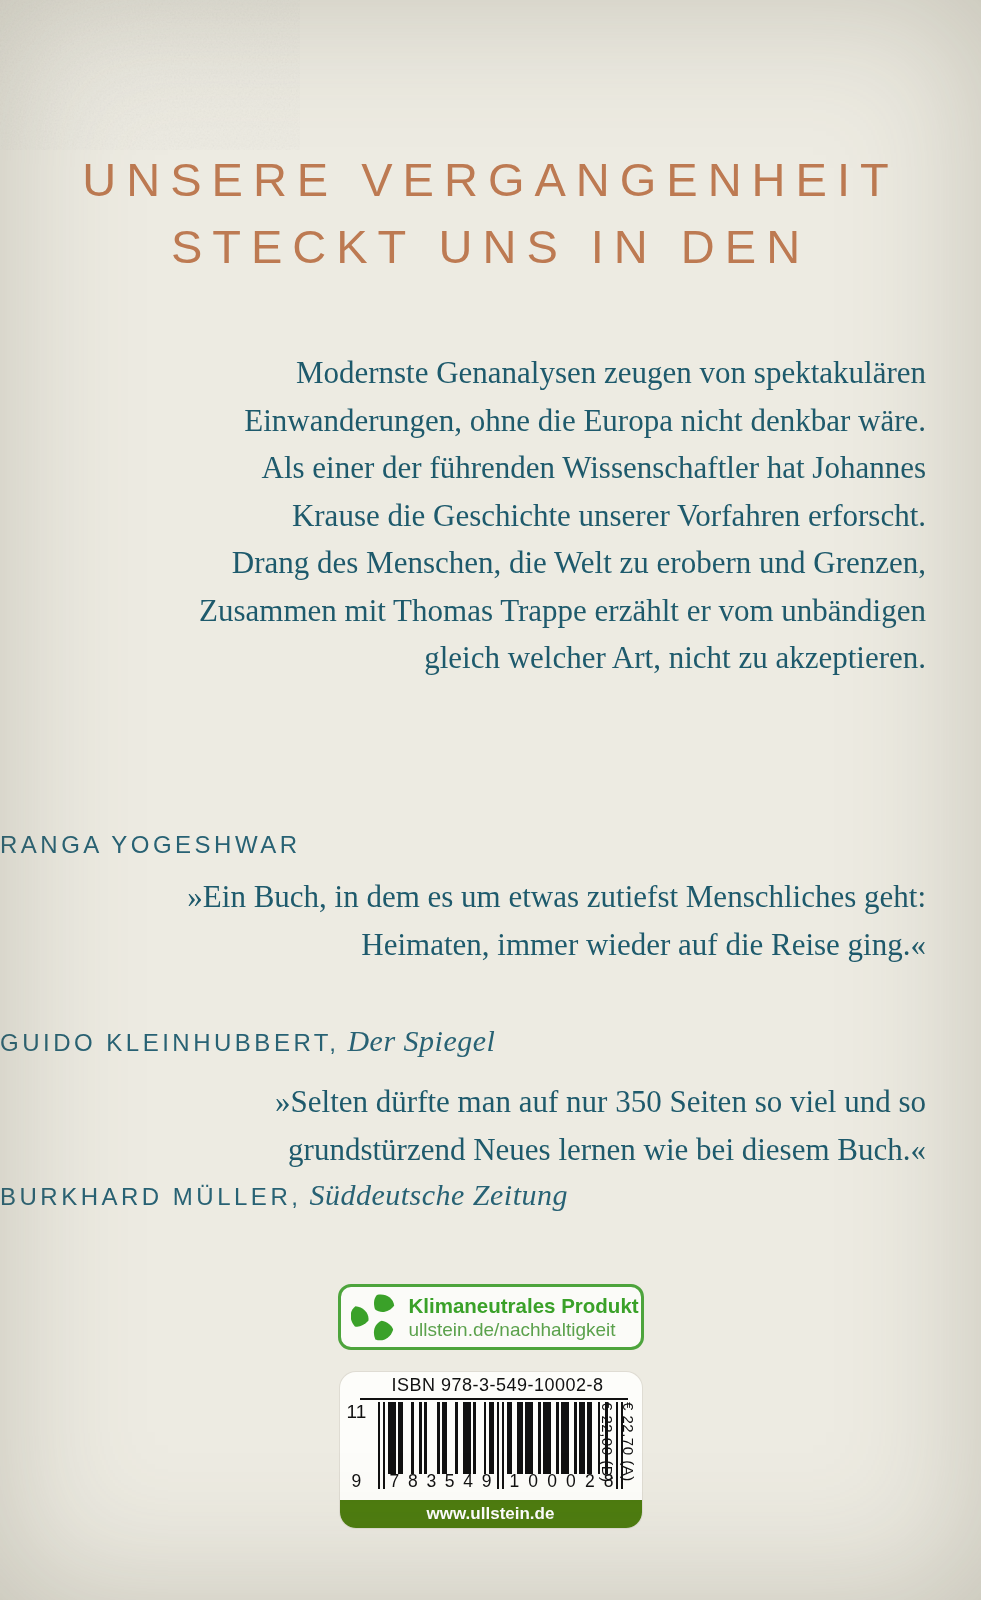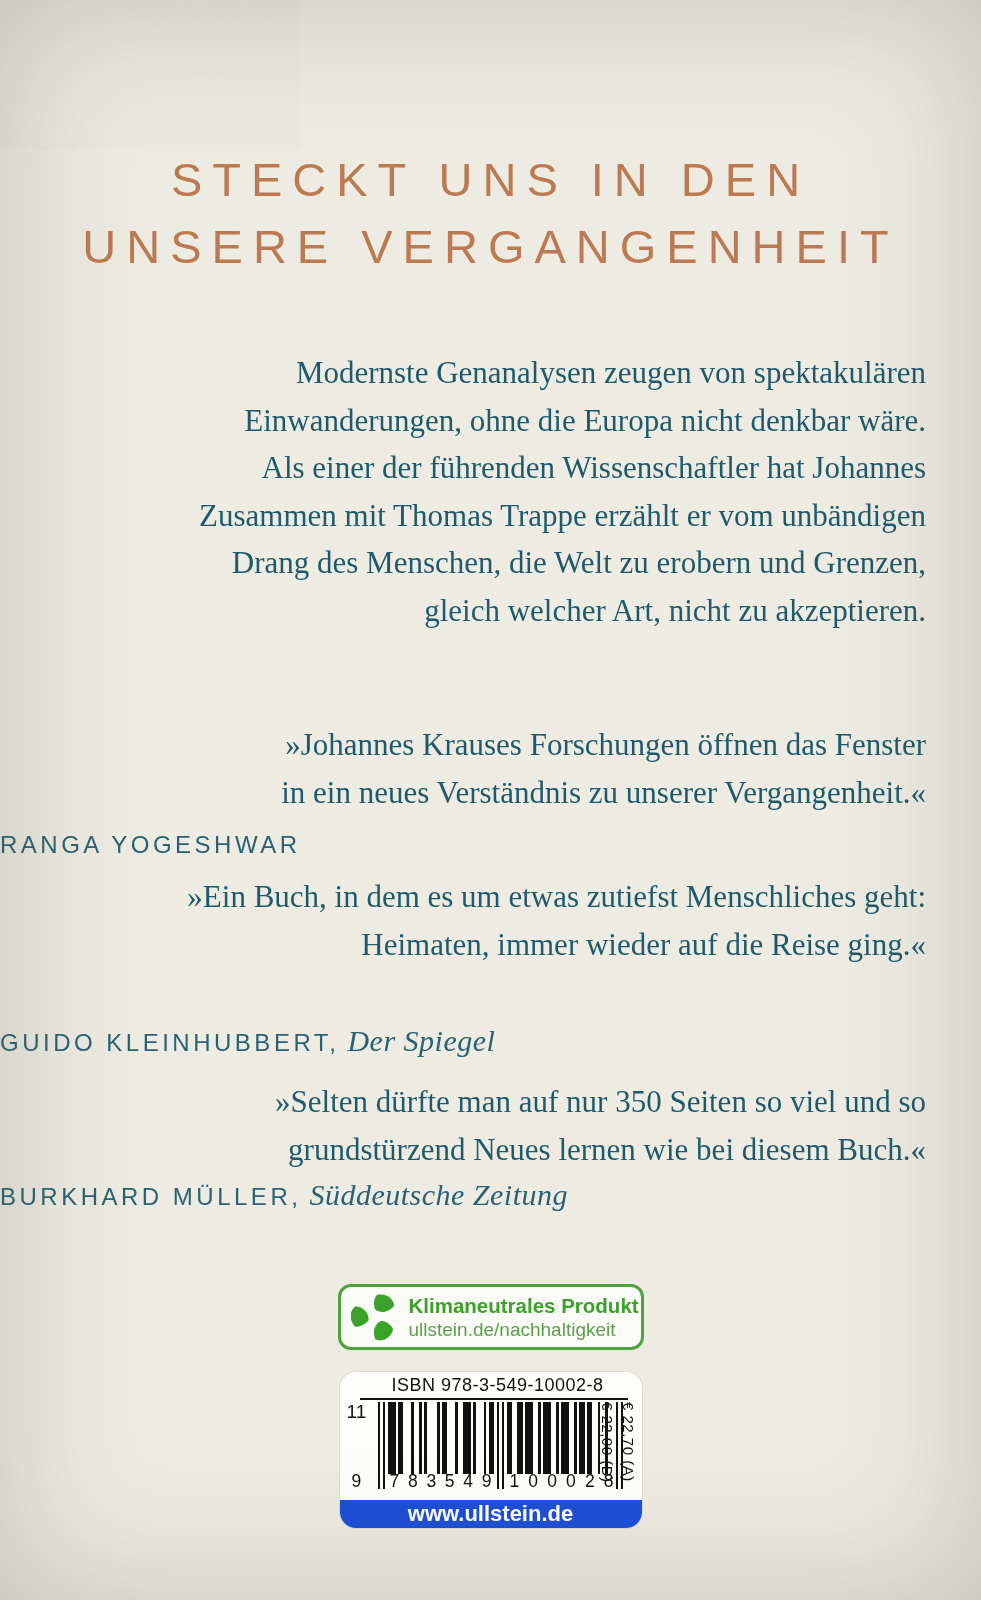--- a/index.html
+++ b/index.html
@@ -123,48 +123,45 @@
     position: absolute; top: 30px; height: 96px;
     writing-mode: vertical-rl;
     font-size: 15px;
     letter-spacing: .5px;
     white-space: nowrap;
   }
   .price-de { right: 26px; }
   .price-at { right: 5px; }
   .site-band {
     position: absolute; left: 0; right: 0; bottom: 0; height: 28px;
-    background: #1d4ed8;
+    background: #4d7c0f;
     display: flex; align-items: center; justify-content: center;
-    color: #fff; font-weight: bold; font-size: 22px;
+    color: #fff; font-weight: bold; font-size: 17px;
   }
 </style>
 </head>
 <body>
 
 <div class="cover">
 
   <div class="title-block">
+    <div>UNSERE VERGANGENHEIT</div>
     <div>STECKT UNS IN DEN</div>
-    <div>UNSERE VERGANGENHEIT</div>
   </div>
 
   <div class="serif-block intro-block">
     <div>Modernste Genanalysen zeugen von spektakulären</div>
     <div>Einwanderungen, ohne die Europa nicht denkbar wäre.</div>
     <div>Als einer der führenden Wissenschaftler hat Johannes</div>
+    <div>Krause die Geschichte unserer Vorfahren erforscht.</div>
+    <div>Drang des Menschen, die Welt zu erobern und Grenzen,</div>
     <div>Zusammen mit Thomas Trappe erzählt er vom unbändigen</div>
-    <div>Drang des Menschen, die Welt zu erobern und Grenzen,</div>
     <div>gleich welcher Art, nicht zu akzeptieren.</div>
   </div>
 
-  <div class="serif-block quote-1">
-    <div>»Johannes Krauses Forschungen öffnen das Fenster</div>
-    <div>in ein neues Verständnis zu unserer Vergangenheit.«</div>
-  </div>
   <div class="attr-row attr-1">
     <span class="attr-caps">RANGA YOGESHWAR</span><span class="attr-source"></span>
   </div>
 
   <div class="serif-block quote-2">
     <div>»Ein Buch, in dem es um etwas zutiefst Menschliches geht:</div>
     <div>Heimaten, immer wieder auf die Reise ging.«</div>
   </div>
   <div class="attr-row attr-2">
     <span class="attr-caps">GUIDO KLEINHUBBERT,</span><span class="attr-source">Der Spiegel</span>

